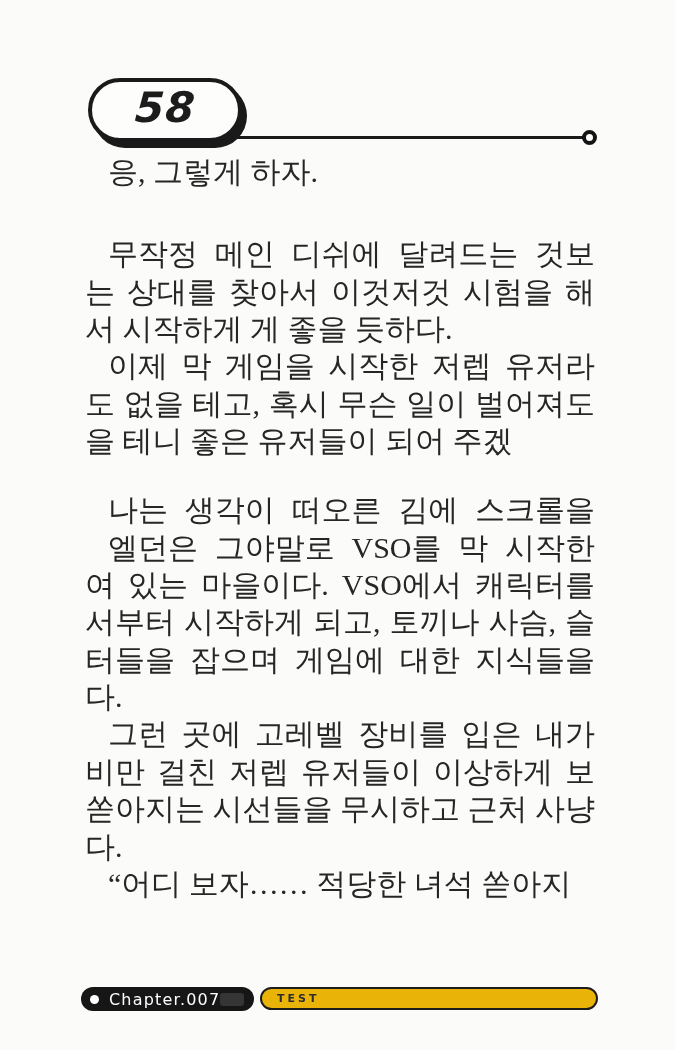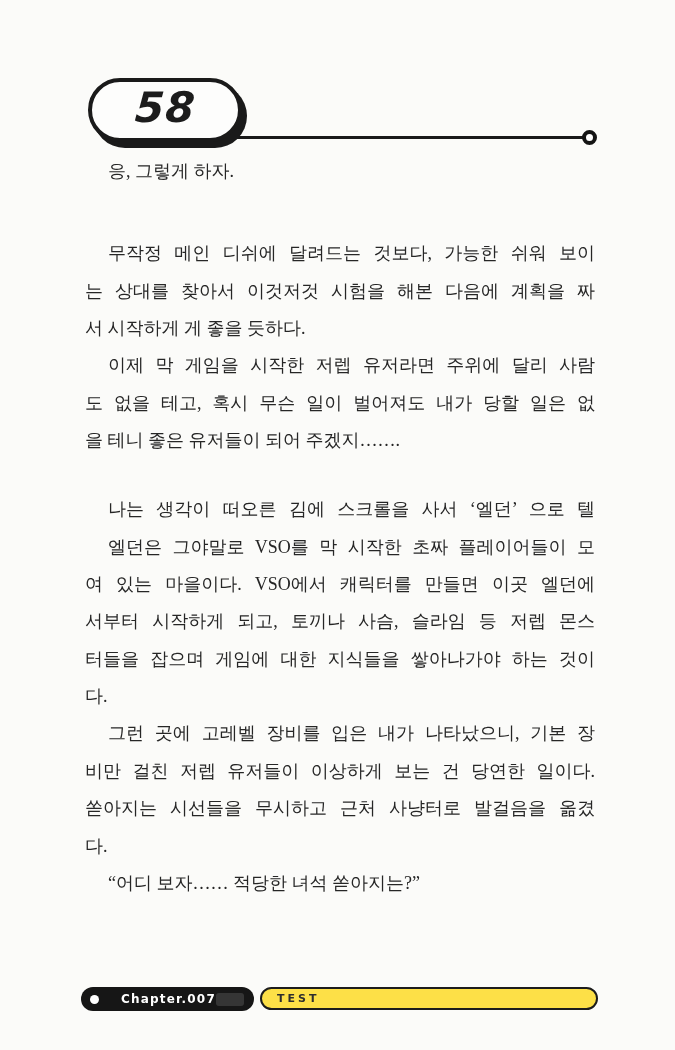--- a/index.html
+++ b/index.html
@@ -51,21 +51,21 @@
     transform: skewX(-4deg);
     line-height: 1;
     padding-bottom: 4px;
   }
 
   
   .body-text {
     position: absolute;
     left: 85px; top: 153px;
     width: 510px;
-    font-size: 18px;
+    font-size: 30px;
   }
   .para { margin: 0; }
   .line {
     height: 37.35px;
     line-height: 37.35px;
     overflow: hidden;
     white-space: normal;
     color: #262626;
   }
   .line.full {            
@@ -87,39 +87,39 @@
   .chapter-dot {
     width: 9px; height: 9px;
     border-radius: 50%;
     background: #ffffff;
     margin-left: 9px;
     flex: 0 0 auto;
   }
   .chapter-label {
     color: #ffffff;
     font-family: "DejaVu Sans", sans-serif;
-    font-weight: bold;
-    font-size: 12px;
+    font-weight: normal;
+    font-size: 16px;
     letter-spacing: 1.2px;
-    margin-left: 22px;
+    margin-left: 10px;
     white-space: nowrap;
   }
   .chapter-smudge {
     margin-left: auto;
     margin-right: 10px;
     width: 36px; height: 13px;
     background: #8a8a8a;
     opacity: 0.28;
     border-radius: 3px;
   }
   .footer-title {
     position: absolute;
     left: 260px; top: 987px;
     width: 338px; height: 23px;
-    background: #fde047;
+    background: #eab308;
     border: 2px solid #1c1c1c;
     border-radius: 12px;
     box-sizing: border-box;
     display: flex; align-items: center;
   }
   .title-label {
     font-family: "DejaVu Sans", sans-serif;
     font-size: 11px;
     font-weight: 600;
     letter-spacing: 3px;

